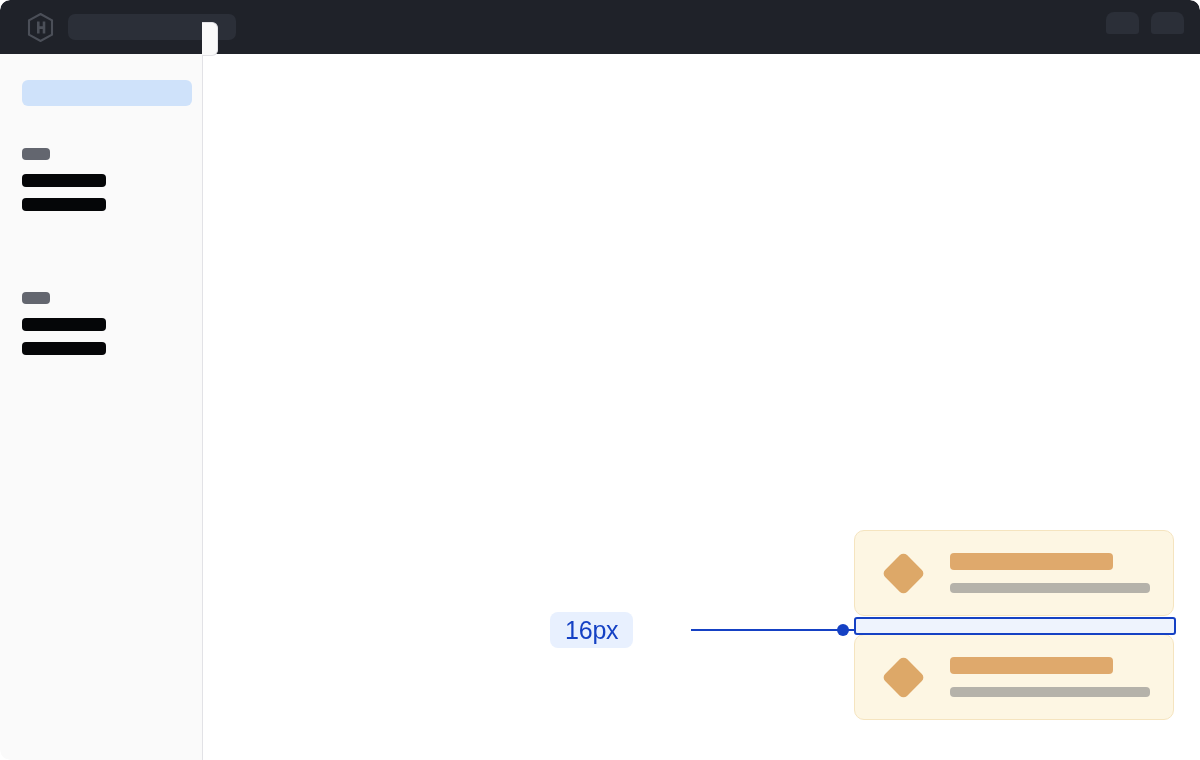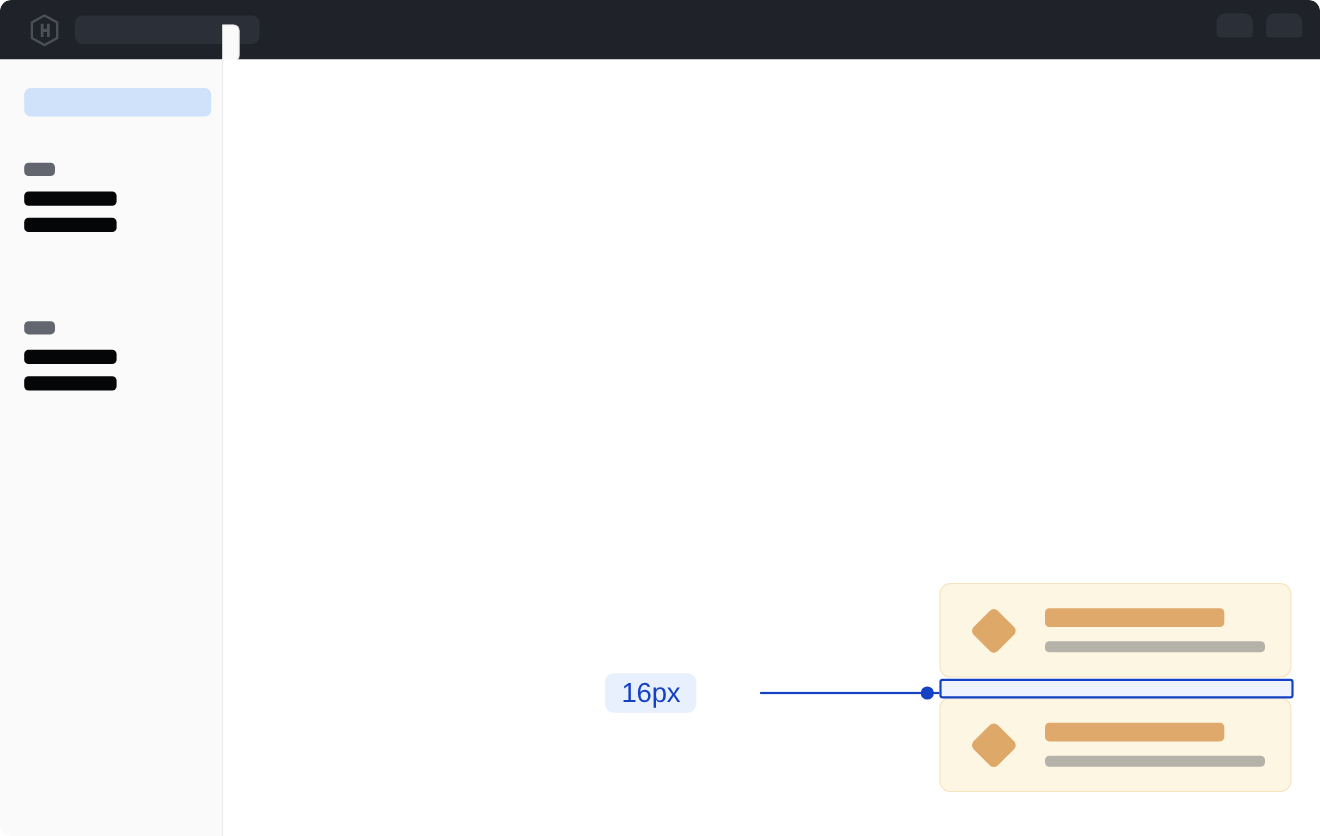--- a/index.html
+++ b/index.html
@@ -125,20 +125,21 @@
 
   
   .main-canvas {
     position: absolute;
     left: 204px;
     top: 54px;
     width: 996px;
     height: 706px;
     background: #ffffff;
     border-bottom-right-radius: 10px;
+    border-radius: 22px;
   }
 
   
   .card-stack {
     position: absolute;
     left: 650px;
     top: 476px;
     width: 320px;
   }
 

